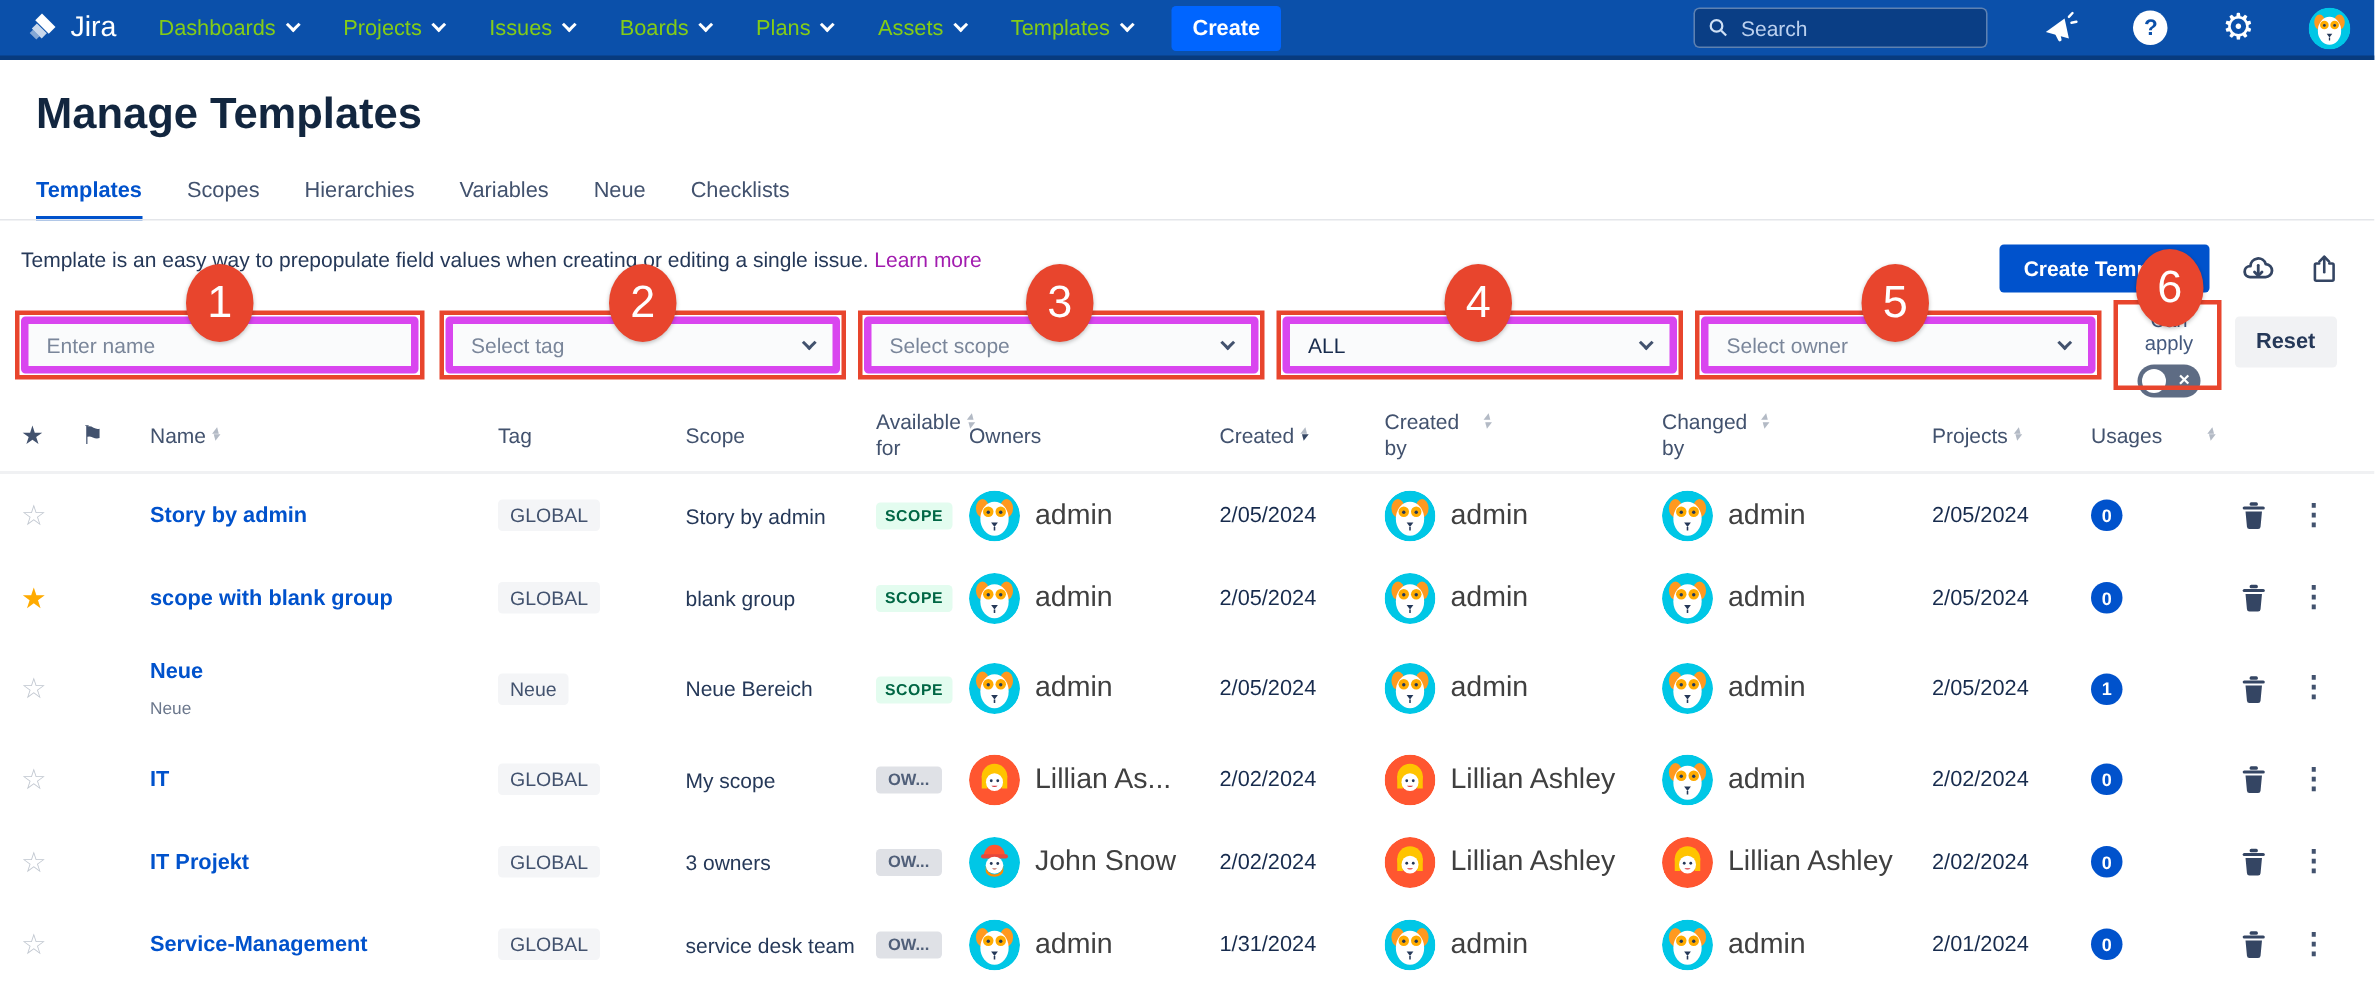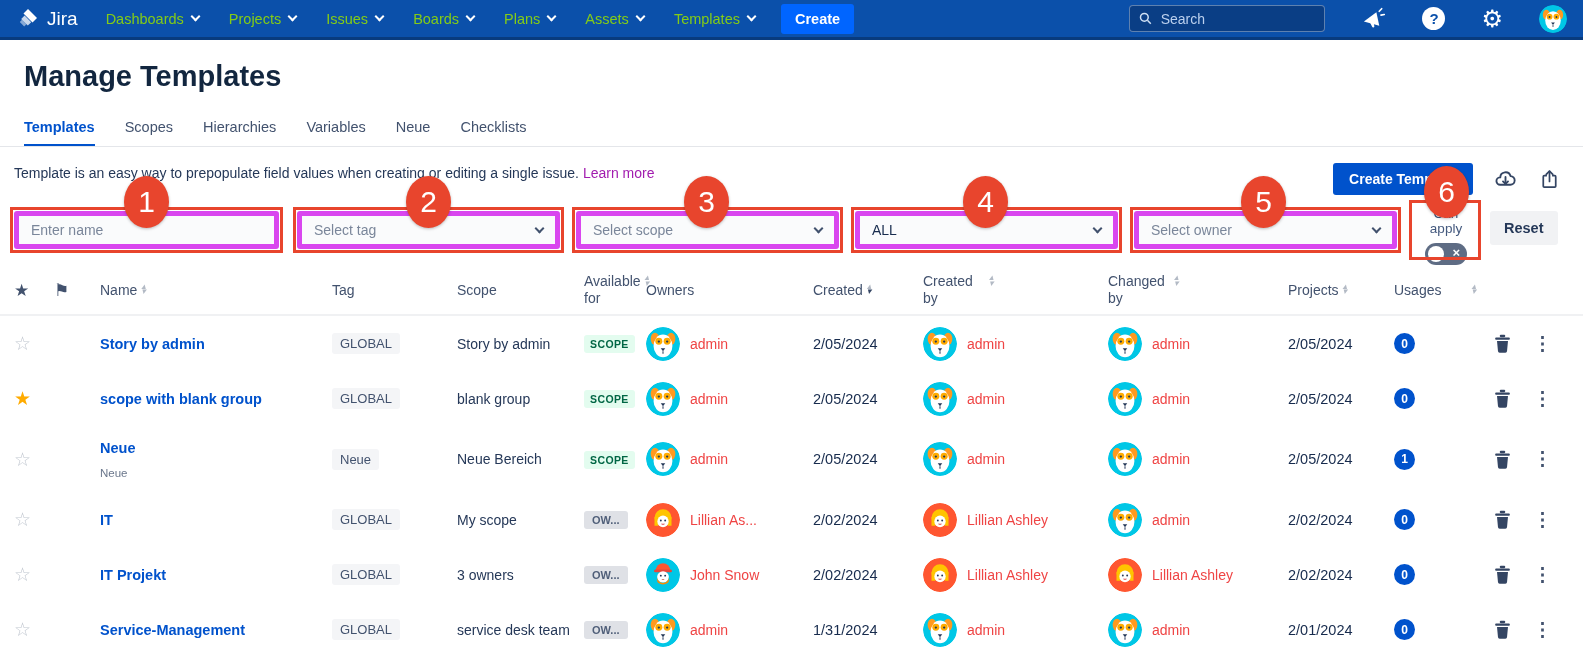--- a/index.html
+++ b/index.html
@@ -89,21 +89,21 @@
   .name-cell a { color:#0052CC; font-weight:600; font-size:14.5px; text-decoration:none; }
   .name-sub { font-size:11.5px; color:#6B778C; margin-top:10px; }
   .tag-badge { display:inline-block; background:#F4F5F7; color:#42526E; font-size:13px;
                padding:3px 8px; border-radius:3px; }
   .scope-text { font-size:14px; color:#253858; line-height:18px; padding-right:8px; }
   .badge-scope { display:inline-block; background:#E3FCEF; color:#006644; font-size:10.5px;
                  font-weight:700; letter-spacing:.4px; padding:3px 6px; border-radius:3px; }
   .badge-owner { display:inline-block; background:#DFE1E6; color:#505F79; font-size:11px;
                  font-weight:700; padding:3px 8px; border-radius:3px; }
   .person { display:flex; align-items:center; gap:10px; }
-  .person a { color:#ef4444; font-weight:500; font-size:14px; text-decoration:none; white-space:nowrap; }
+  .person a { color:#404040; font-weight:500; font-size:19px; text-decoration:none; white-space:nowrap; }
   .avatar { width:34px; height:34px; border-radius:50%; overflow:hidden; flex:none; }
   .date { font-size:14.5px; color:#172B4D; }
   .usages-badge { display:inline-flex; width:21px; height:21px; border-radius:50%; background:#0052CC;
                   color:#fff; font-size:12px; font-weight:700; align-items:center; justify-content:center; }
   .actions { display:flex; align-items:center; gap:22px; justify-content:flex-start; padding-left:10px; }
   .kebab { font-size:19px; color:#42526E; font-weight:700; cursor:pointer; line-height:16px; }
 </style>
 </head>
 <body>
 

